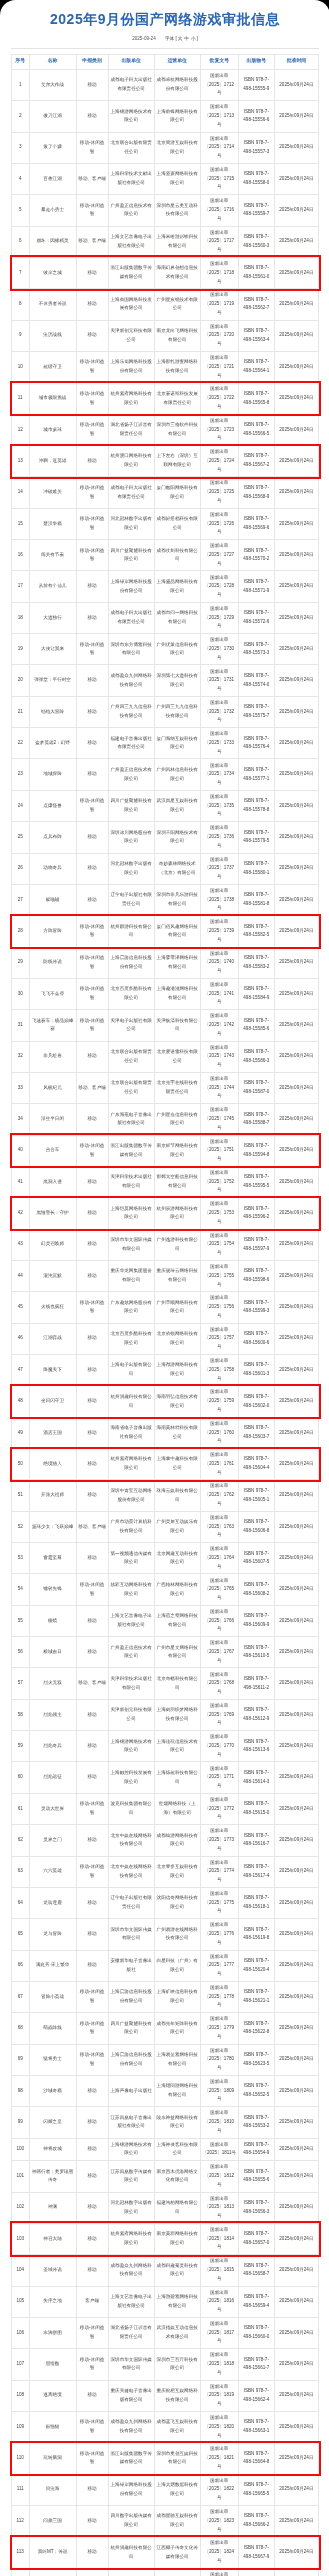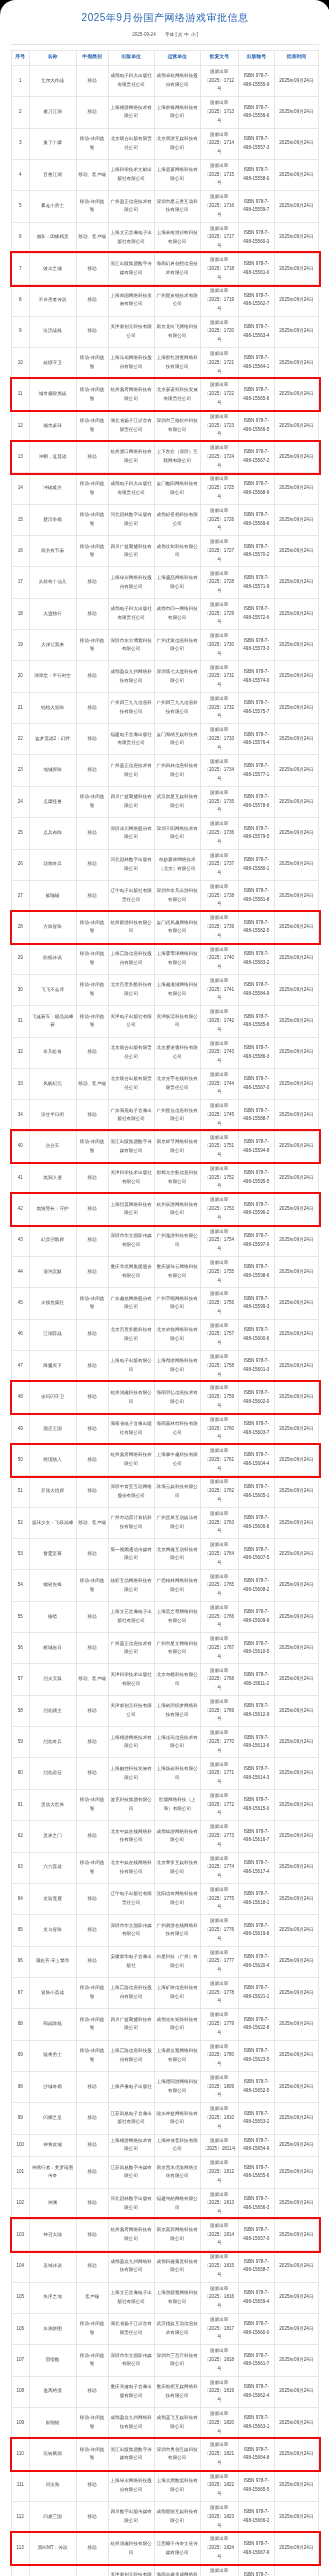--- a/index.html
+++ b/index.html
@@ -2,21 +2,21 @@
 <html style="font-size:8.2px"><head>
 <meta charset="utf-8">
 <style>
   html,body { margin:0; padding:0; background:#000; }
   body { font-family:"Liberation Sans","DejaVu Sans",sans-serif; }
   .sheet {
     width:330px; min-height:3532px; margin:0 auto; background:#fff;
     border-radius:15.5px; box-sizing:border-box; padding-top:11.3px;
   }
   .page-title {
-    text-align:center; color:#2b66b1; font-size:10px; font-weight:normal;
+    text-align:center; color:#2b66b1; font-size:14px; font-weight:bold;
     letter-spacing:0.5px; margin:0 10.3px 7.2px 10.3px;
   }
   .meta-line {
     text-align:center; font-size:4.6px; color:#555; margin-bottom:6.2px;
   }
   .meta-line .font-sel { color:#333; margin-left:9.3px; }
   .font-opt { color:#333; cursor:pointer; margin:0 1px; }
   .divider { border:none; border-top:0.5px solid #e3e3e3; margin:0 11.3px 5.2px 11.3px; }
   table.approval {
     width:308px; margin:0 auto; border-collapse:collapse; table-layout:fixed;

